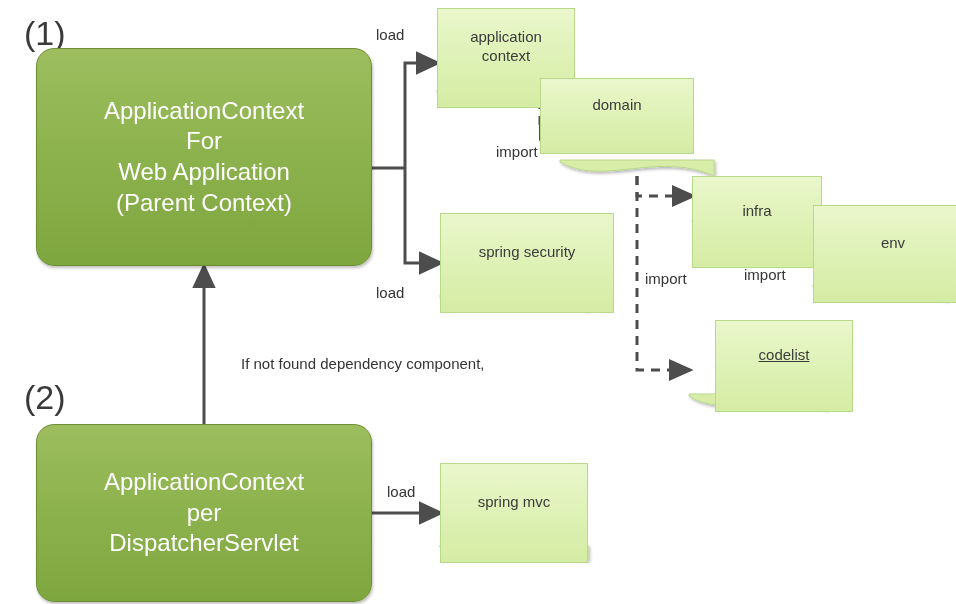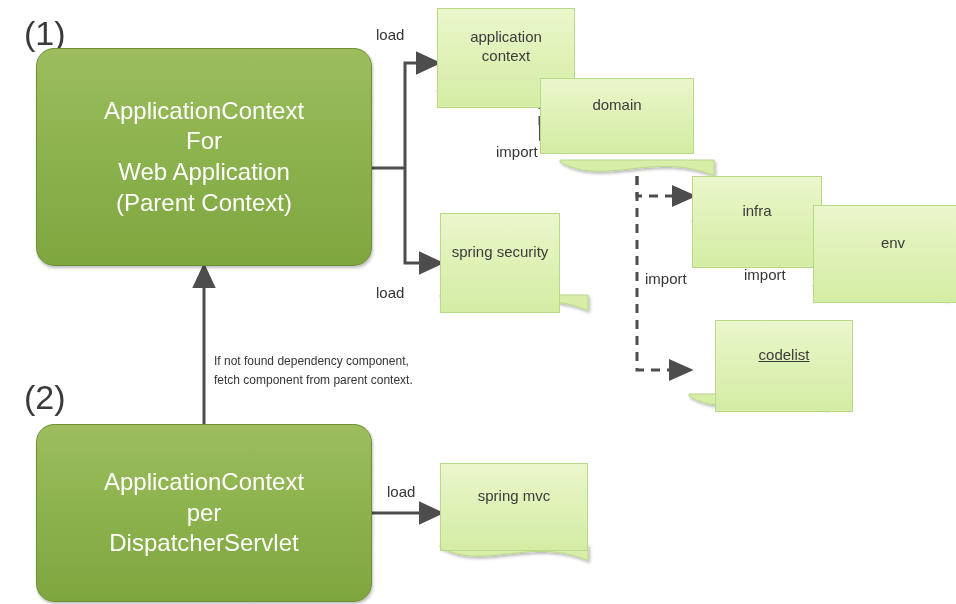--- a/index.html
+++ b/index.html
@@ -55,24 +55,25 @@
   .note .nlabel{position:relative;top:-4px;}
 
   .edge-text{
     position:absolute;
     font-size:15px;
     color:#353535;
     white-space:nowrap;
   }
   .multiline{
     position:absolute;
-    font-size:12px;
+    font-size:15px;
     color:#353535;
     line-height:1.55;
     white-space:nowrap;
+    margin-left:27px;
   }
 </style>
 </head>
 <body>
 
 <div id="stage">
 
   <svg id="layer" viewBox="0 0 956 604">
     <defs>
       <marker id="arrowSolid" markerWidth="9" markerHeight="9" refX="7" refY="4.5" orient="auto" markerUnits="strokeWidth">
@@ -153,37 +154,36 @@
   </div>
 
   <div class="note" style="left:692px;top:146px;width:130px;height:92px;margin-top:30px;">
     <span class="nlabel">infra</span>
   </div>
 
   <div class="note" style="left:813px;top:205px;width:160px;height:98px;">
     <span class="nlabel">env</span>
   </div>
 
-  <div class="note" style="left:440px;top:213px;width:120px;height:100px;">
+  <div class="note" style="left:440px;top:213px;width:174px;height:100px;">
     <span class="nlabel">spring security</span>
   </div>
 
   <div class="note" style="left:715px;top:320px;width:138px;height:92px;text-decoration:underline;">
     <span class="nlabel">codelist</span>
   </div>
 
-  <div class="note" style="left:440px;top:463px;width:148px;height:88px;">
+  <div class="note" style="left:440px;top:463px;width:148px;height:100px;">
     <span class="nlabel">spring mvc</span>
   </div>
 
   <div class="edge-text" style="left:376px;top:26px;">load</div>
   <div class="edge-text" style="left:376px;top:284px;">load</div>
   <div class="edge-text" style="left:387px;top:483px;">load</div>
   <div class="edge-text" style="left:496px;top:143px;">import</div>
   <div class="edge-text" style="left:645px;top:270px;">import</div>
   <div class="edge-text" style="left:744px;top:266px;">import</div>
 
   <div class="multiline" style="left:214px;top:352px;">
     <div>If not found dependency component,</div>
-    <div>fetch component from parent context.</div>
   </div>
 
 </div>
 
 </body></html>

